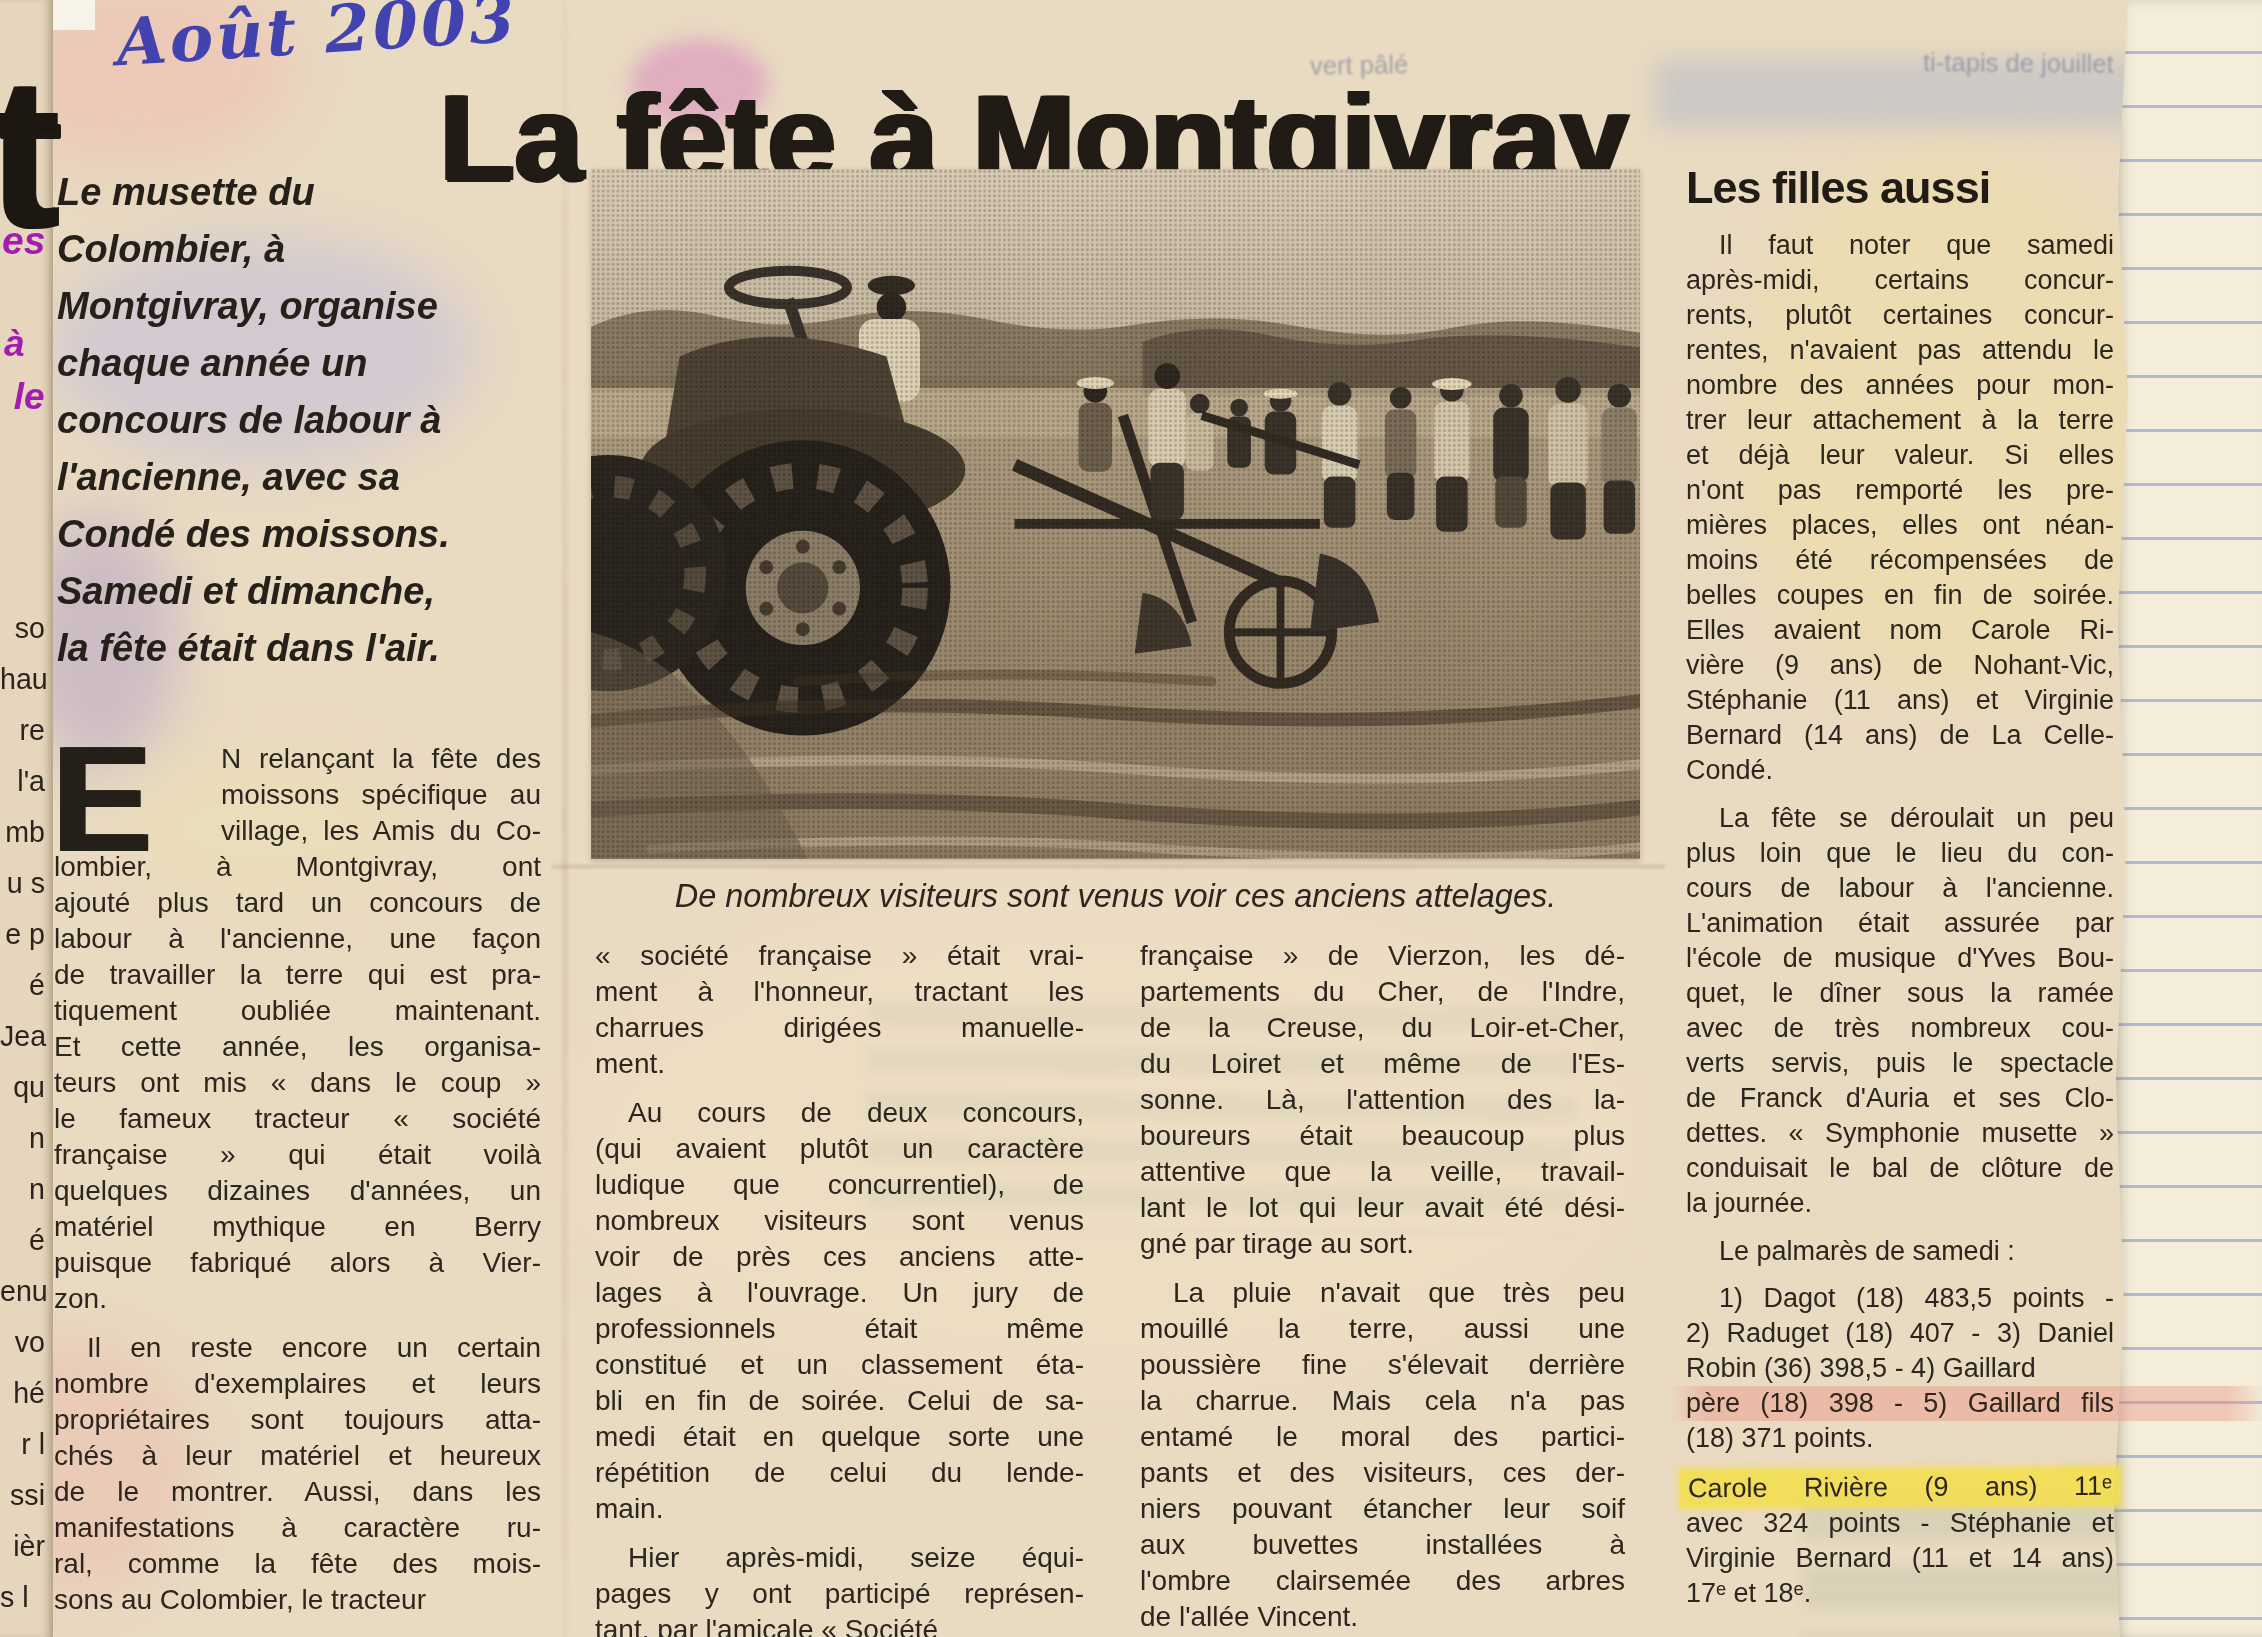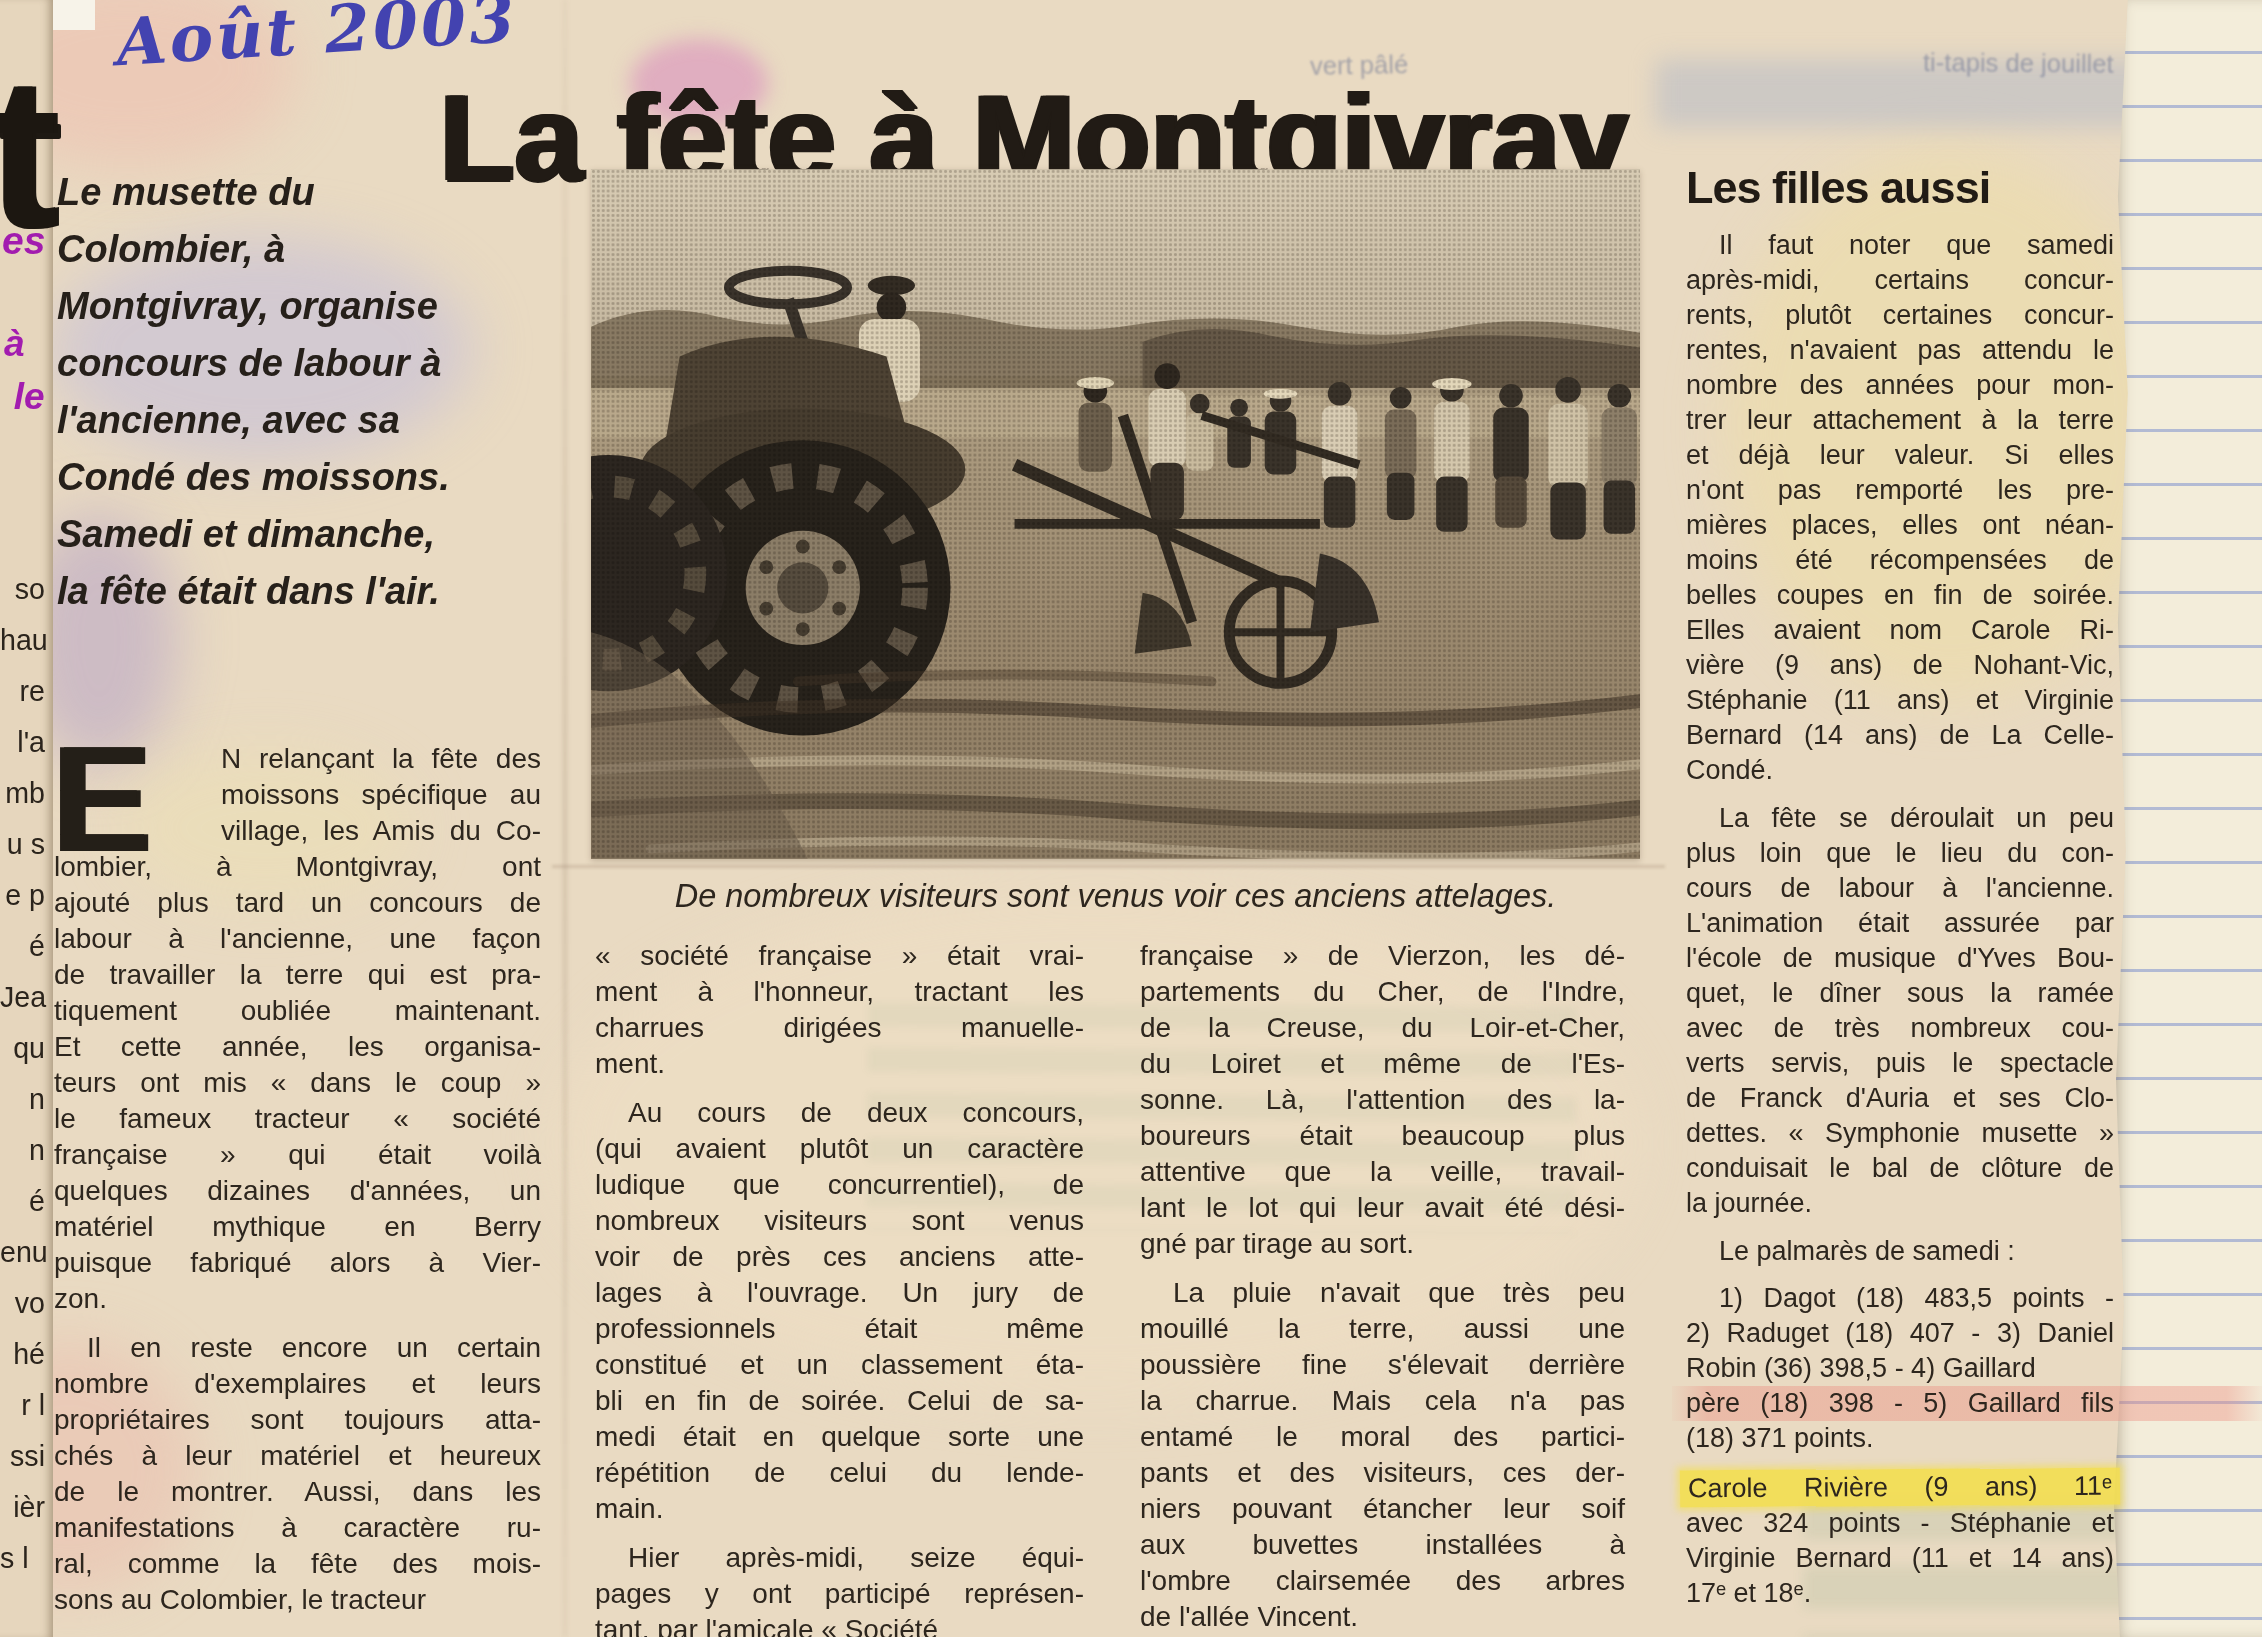--- a/index.html
+++ b/index.html
@@ -37,21 +37,21 @@
     background-image:repeating-linear-gradient(to bottom,transparent 0 51px,rgba(125,145,205,.55) 51px 54px);
     box-shadow:inset 9.9px 0 15.8px -5.9px rgba(95,75,50,.45);
     clip-path:polygon(13.8px 0,100% 0,100% 100%,5.9px 100%,0 92%,9.9px 80%,2px 66%,11.8px 52%,3.9px 38%,13.8px 24%,3.9px 12%);
   }
   
   .edge-strip{
     position:absolute; left:0; top:0; width:53px; height:1637px;
     background:#e6d6bd;
     box-shadow:inset -7.9px 0 9.9px -4.9px rgba(90,70,45,.45);
   }
-  .edge-frags{position:absolute; left:0; top:564px; width:45px;}
+  .edge-frags{position:absolute; left:0; top:603px; width:45px;}
   .edge-frags .jline{text-align:right; text-align-last:right; line-height:51px; font-size:28.6px; white-space:nowrap;}
   .frag-top{position:absolute; font-weight:bold; font-style:italic; color:#a21caf;}
   .frag-es{left:2px; top:219px; font-size:39px;}
   .frag-a{left:3.9px; top:323px; font-size:37px;}
   .frag-le{left:13.8px; top:376px; font-size:37px;}
   .edge-dash{position:absolute; left:0; top:124px; width:61px; height:14.8px; background:#1e1913; border-radius:2px;}
   .big-letter{position:absolute; left:-13.8px; top:45px; font-size:215px; line-height:1;
     font-weight:bold; color:#1c1711; text-shadow:3.9px 0 0 #1c1711; letter-spacing:-5.9px;}
   
   .handwriting{position:absolute; left:116px; top:-7.9px; font-size:65px; color:#4343b0;
@@ -154,20 +154,21 @@
   <span class="bleed-word bw-left">vert pâlé</span>
   <span class="bleed-word bw-right">ti-tapis de jouillet</span>
 
   <div class="handwriting">Août 2003</div>
   <h1 class="headline">La fête à Montgivray</h1>
 
   <div class="lede">
       <div class="jline">Le musette du</div>
       <div class="jline">Colombier, à</div>
       <div class="jline">Montgivray, organise</div>
+      <div class="jline">chaque année un</div>
       <div class="jline">concours de labour à</div>
       <div class="jline">l'ancienne, avec sa</div>
       <div class="jline">Condé des moissons.</div>
       <div class="jline">Samedi et dimanche,</div>
       <div class="jline pl-last">la fête était dans l'air.</div>
     </div>
 
   <div class="bodycol col1">
     <div class="para dropcap-para">
       <span class="drop-cap">E</span>

